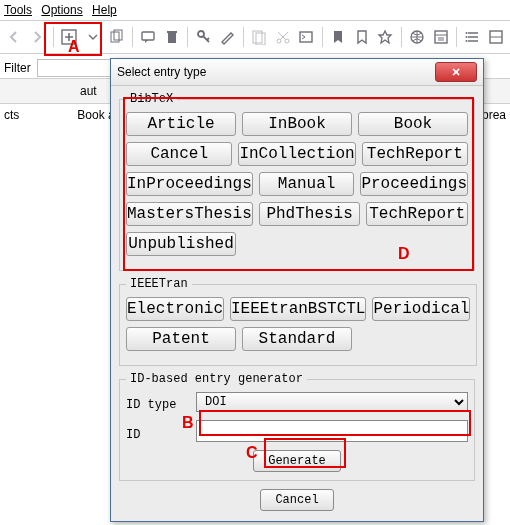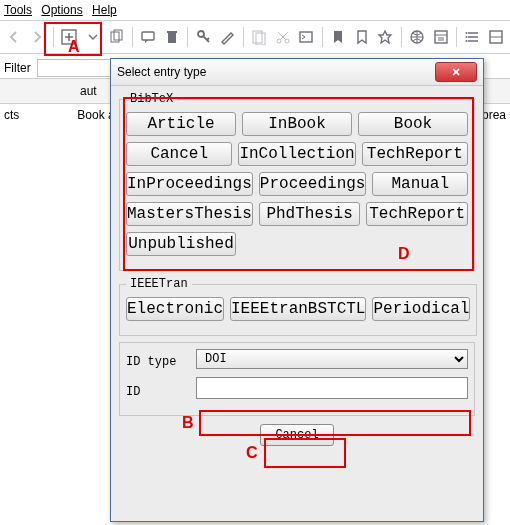--- a/index.html
+++ b/index.html
@@ -205,53 +205,61 @@
           <div class="ebtn">InBook</div>
           <div class="ebtn">Book</div>
         </div>
         <div class="btnrow">
           <div class="ebtn">Cancel</div>
           <div class="ebtn">InCollection</div>
           <div class="ebtn">TechReport</div>
         </div>
         <div class="btnrow">
           <div class="ebtn">InProceedings</div>
+          <div class="ebtn">Manual</div>
           <div class="ebtn">Proceedings</div>
-          <div class="ebtn">Manual</div>
         </div>
         <div class="btnrow">
           <div class="ebtn">MastersThesis</div>
           <div class="ebtn">PhdThesis</div>
           <div class="ebtn">TechReport</div>
         </div>
         <div class="btnrow">
           <div class="ebtn small">Unpublished</div>
         </div>
       </fieldset>
 
       <fieldset>
         <legend>IEEETran</legend>
         <div class="btnrow">
           <div class="ebtn">Electronic</div>
           <div class="ebtn">IEEEtranBSTCTL</div>
           <div class="ebtn">Periodical</div>
         </div>
+        <div class="btnrow">
+          <div class="ebtn small">Patent</div>
+          <div class="ebtn small">Standard</div>
+        </div>
       </fieldset>
 
       <fieldset>
+        <legend>ID-based entry generator</legend>
         <div class="idrow">
           <label>ID type</label>
           <select>
             <option>DOI</option>
           </select>
         </div>
         <div class="idrow">
           <label>ID</label>
           <input type="text" value="" style="">
         </div>
+        <div class="center">
+          <button class="actbtn">Generate</button>
+        </div>
       </fieldset>
 
       <div class="center" style="margin-top:8px;">
         <button class="actbtn">Cancel</button>
       </div>
     </div>
   </div>
 
   <div class="annot" style="left:123px;top:97px;width:347px;height:170px;"></div>
   <div class="annot-label" style="left:398px;top:245px;">D</div>

